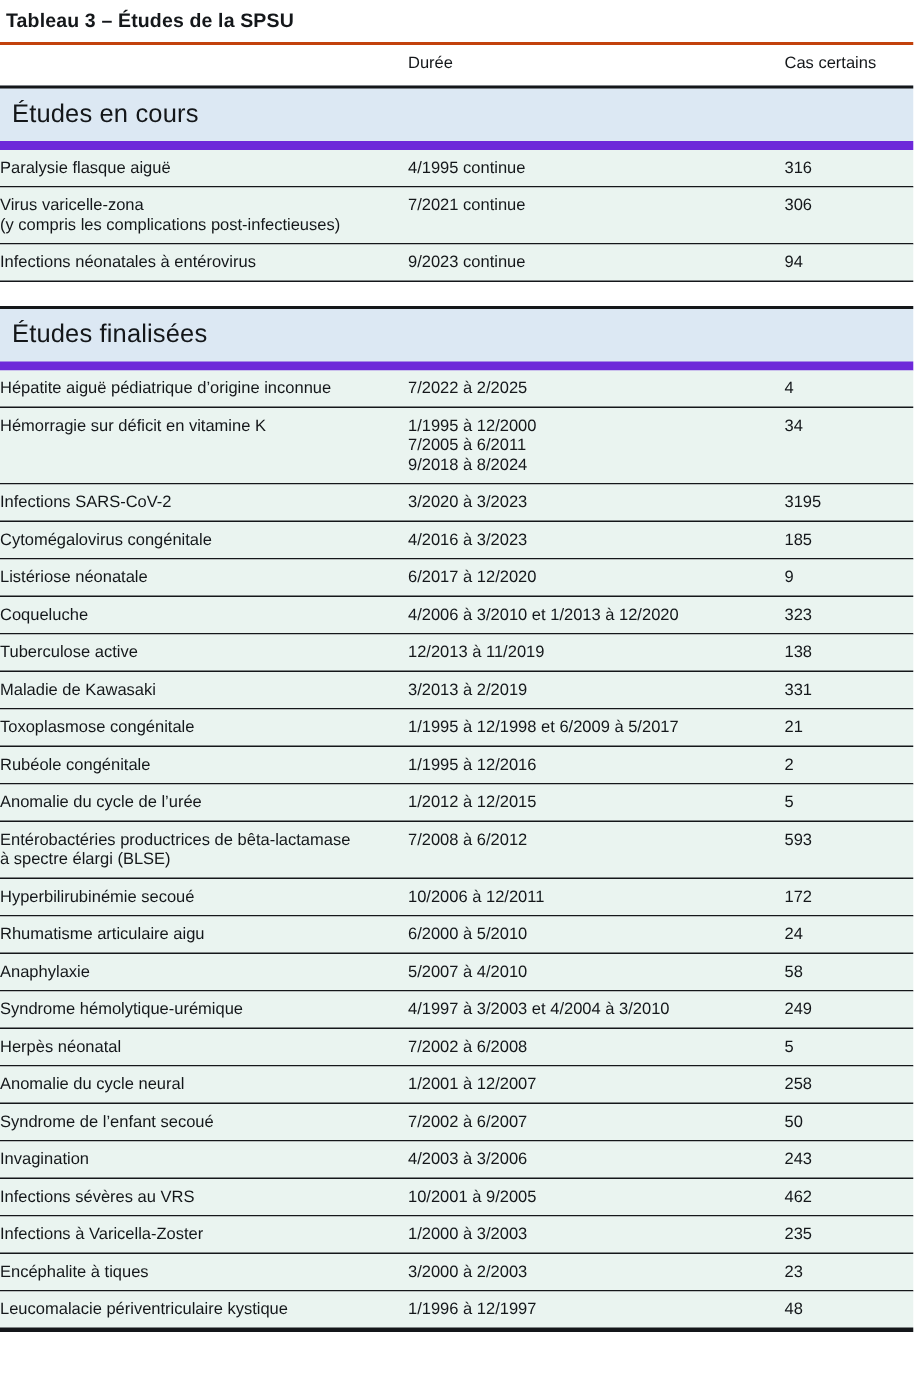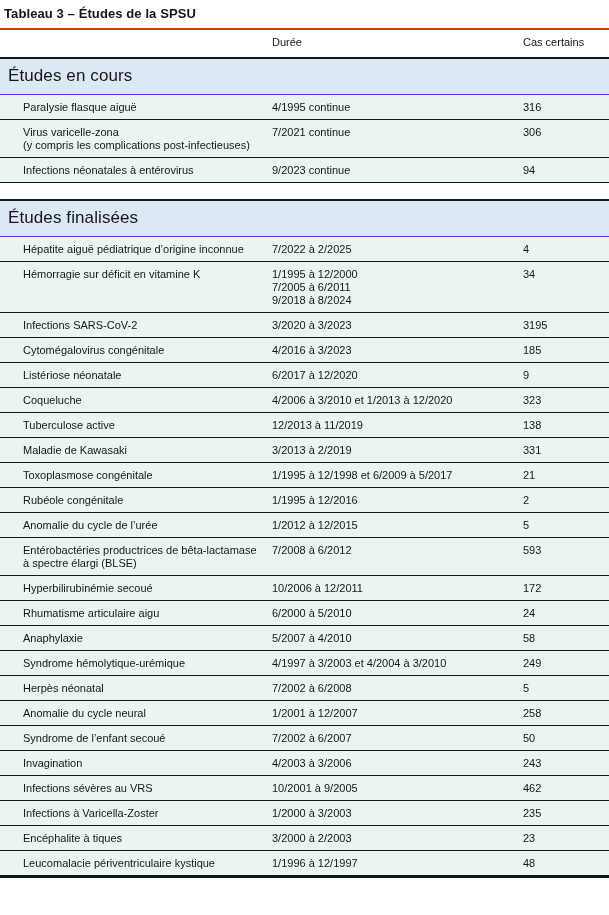--- a/index.html
+++ b/index.html
@@ -23,21 +23,21 @@
   }
   .header-row {
     display: flex;
     border-top: 2px solid #c2410c;
     padding: 6px 0 8px 0;
     font-size: 11px;
     line-height: 13px;
   }
   .section-band {
     border-top: 2px solid #14171a;
-    border-bottom: 1px solid #6d28d9;
+    border-bottom: 6px solid #6d28d9;
     background: #dce8f3;
     padding: 7px 8px 9px 8px;
     font-size: 17px;
     line-height: 19px;
     letter-spacing: 0.1px;
   }
   .section + .section .section-band {
     margin-top: 16px;
   }
   .row {
@@ -47,21 +47,21 @@
     padding: 6px 0 5px 0;
     font-size: 11px;
     line-height: 13px;
   }
   .section:last-child .row:last-child {
     border-bottom-width: 3px;
   }
   .c1 {
     width: 272px;
     box-sizing: border-box;
-    padding-left: 23px;
+    padding-left: 0;
     padding-right: 14px;
     white-space: pre-line;
   }
   .c2 {
     width: 251px;
     box-sizing: border-box;
     padding-right: 8px;
     white-space: pre-line;
   }
   .c3 {

